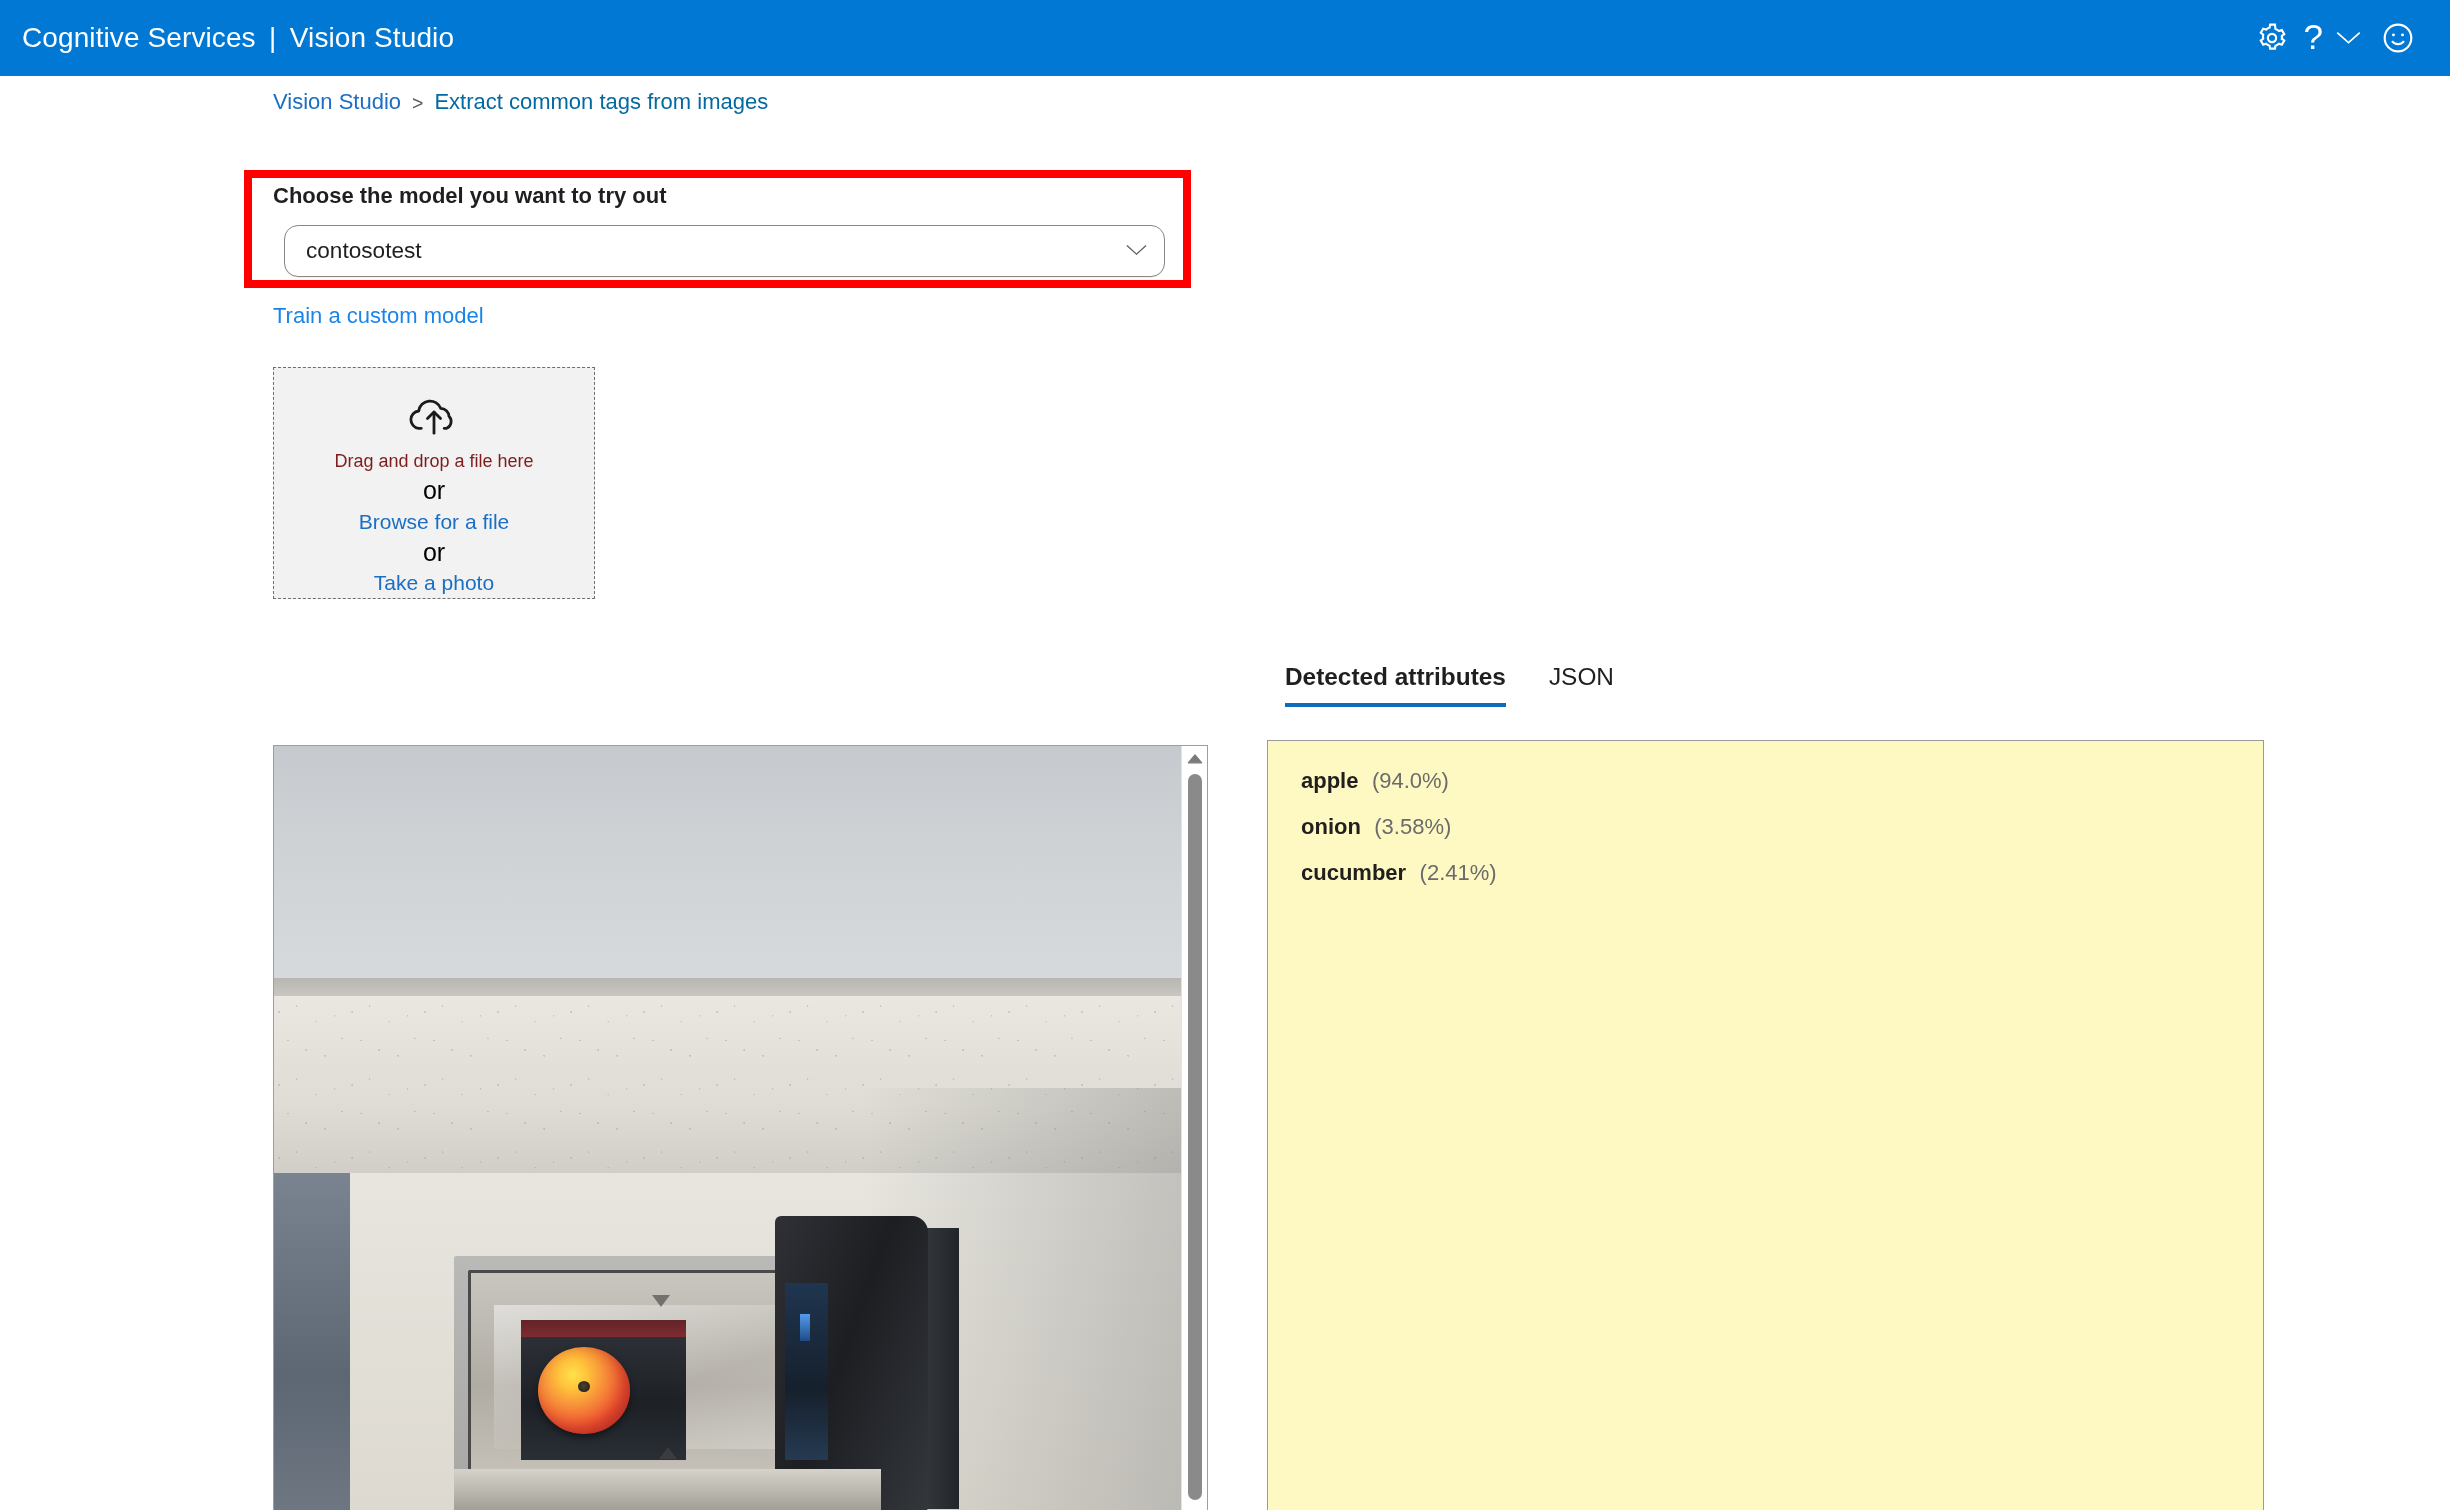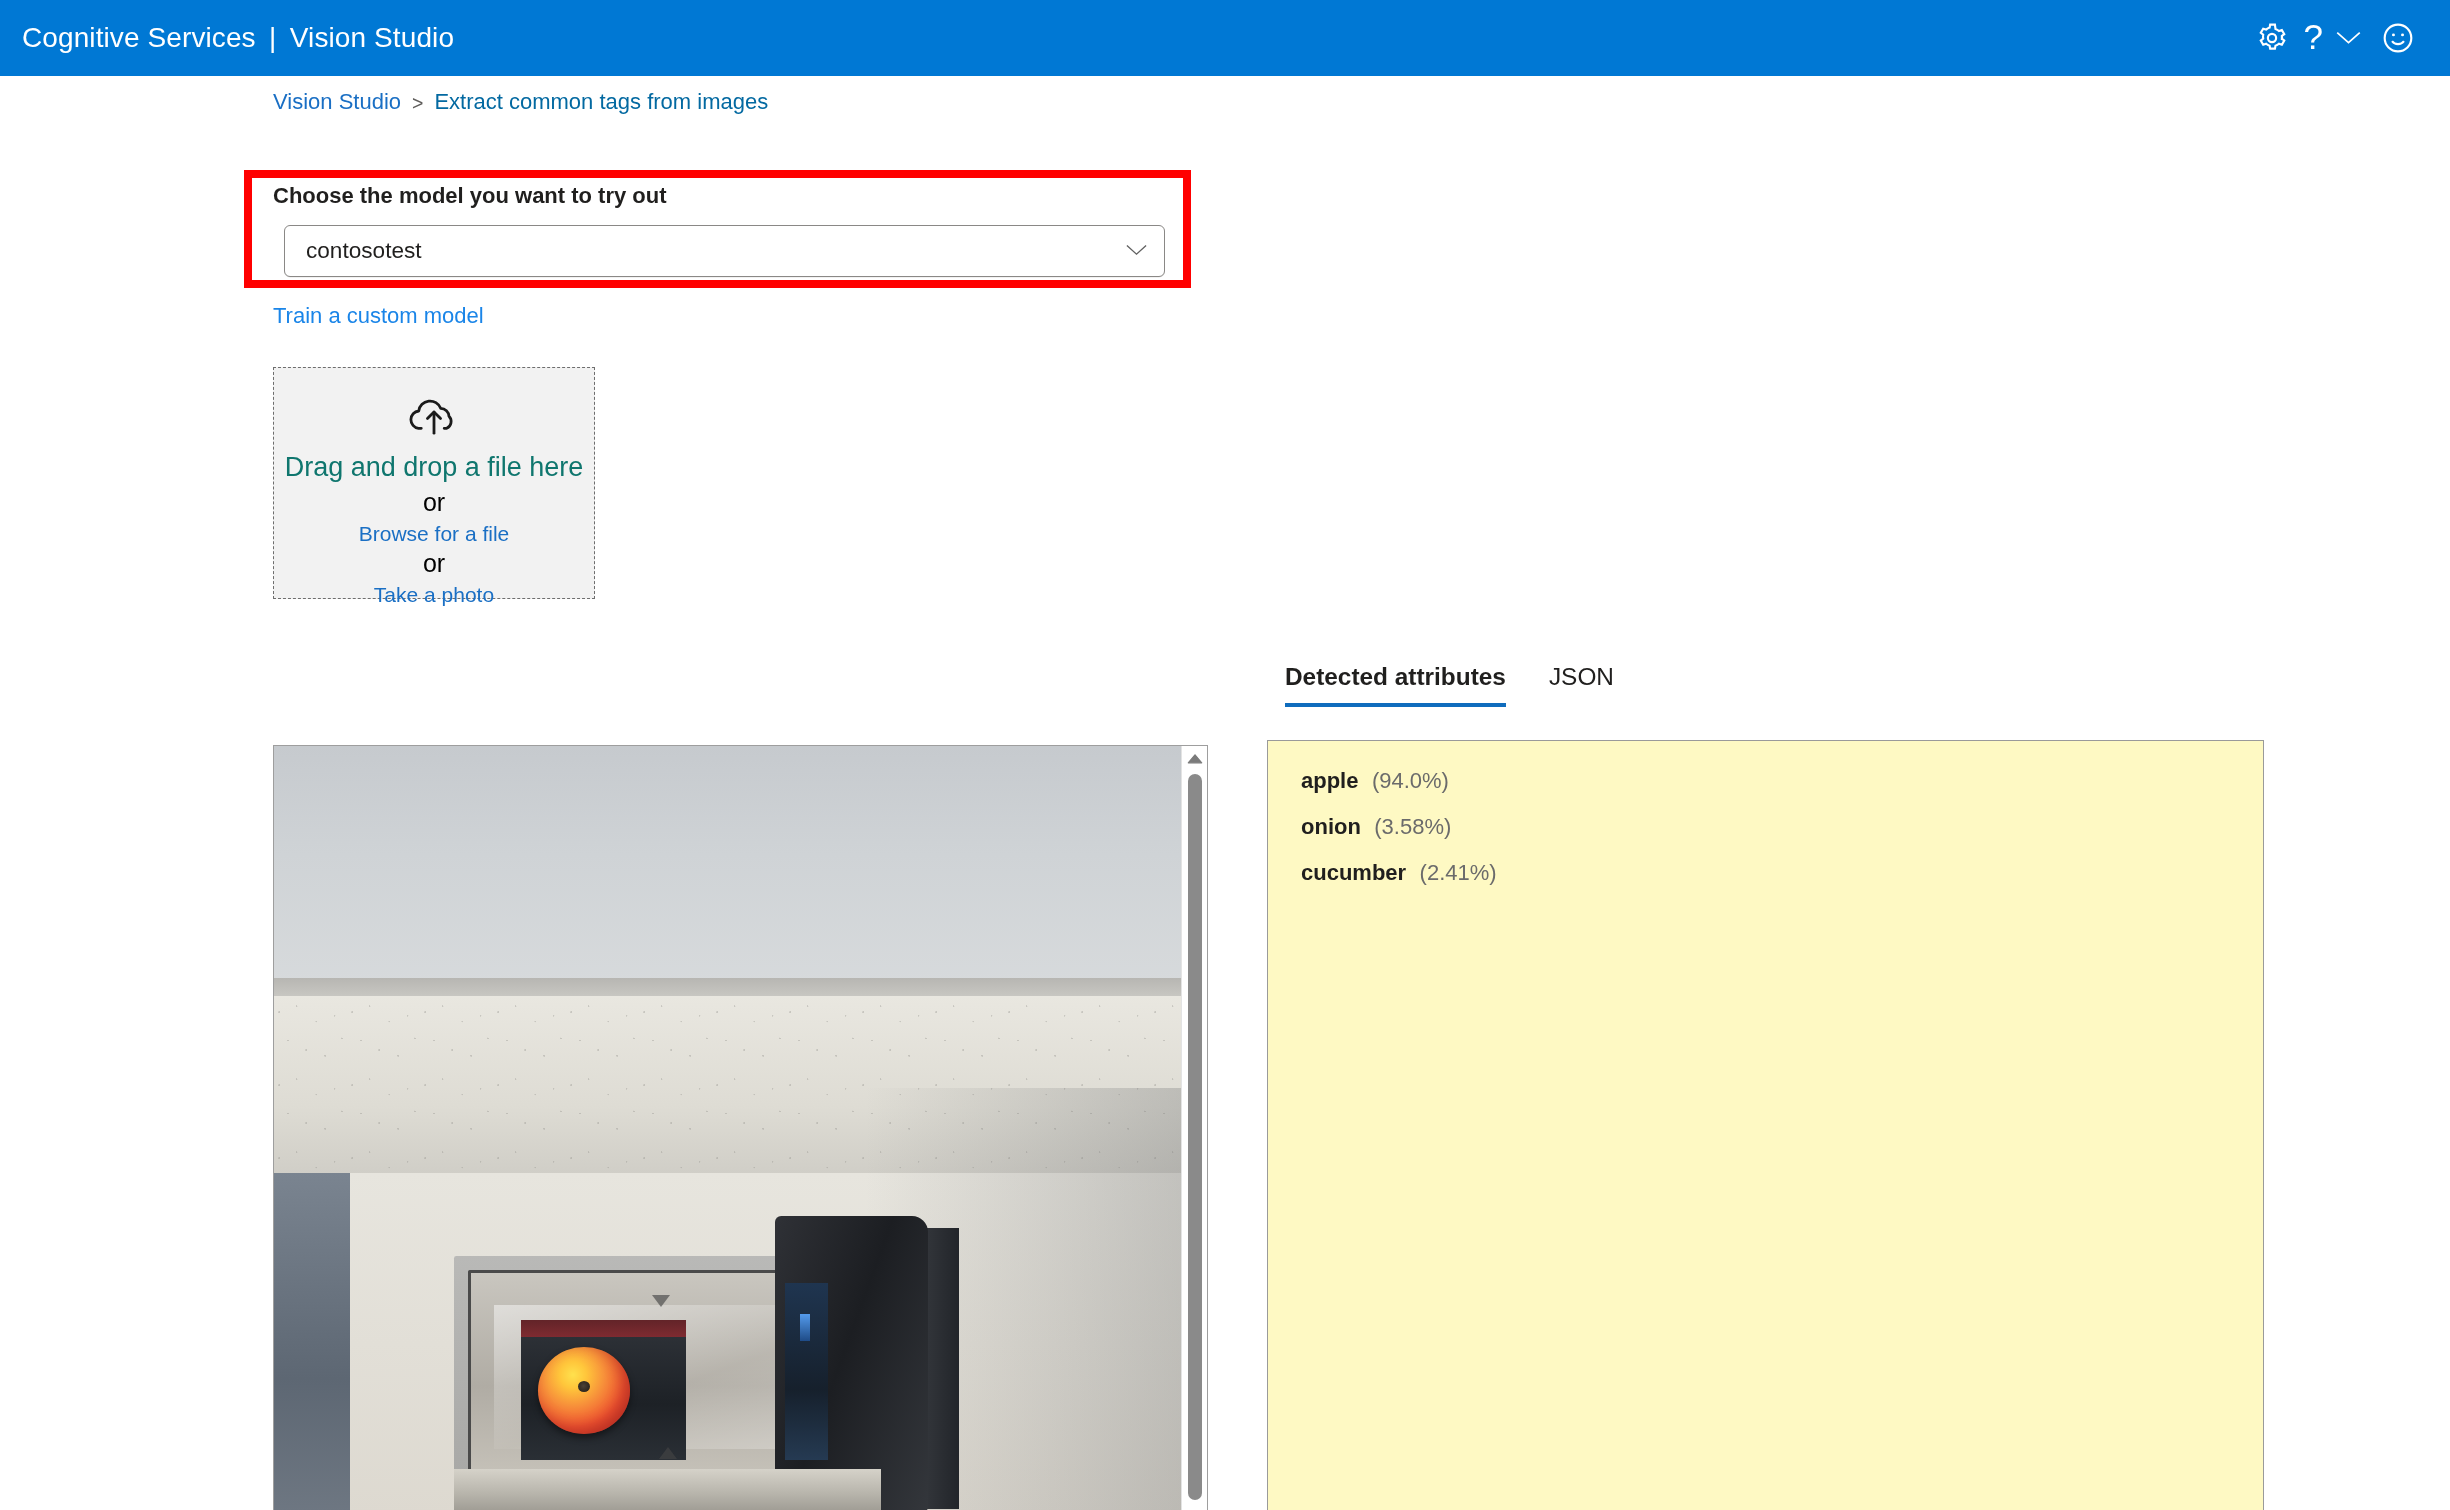--- a/index.html
+++ b/index.html
@@ -121,21 +121,21 @@
     color: #201f1e;
     white-space: nowrap;
   }
   .model-select {
     position: absolute;
     left: 284px;
     top: 225px;
     width: 881px;
     height: 52px;
     border: 1.2px solid #8a8886;
-    border-radius: 6px;
+    border-radius: 14px;
     background: #ffffff;
     box-sizing: border-box;
     display: flex;
     align-items: center;
     justify-content: space-between;
     padding: 0 16px 0 21px;
     cursor: pointer;
     box-shadow: 0 0.6px 0.6px rgba(0,0,0,0.10);
   }
   .model-select-value {
@@ -168,22 +168,22 @@
     box-sizing: border-box;
     display: flex;
     flex-direction: column;
     align-items: center;
     justify-content: flex-start;
     padding-top: 27px;
     cursor: pointer;
   }
   .dz-icon { margin-bottom: 13.4px; }
   .dz-line {
-    font-size: 27px;
-    color: #0f766e;
+    font-size: 18px;
+    color: #7f1d1d;
     line-height: 1.33;
     text-align: center;
   }
   .dz-or {
     font-size: 25px;
     color: #000000;
     line-height: 1.33;
     text-align: left;
   }
   .dz-link {

